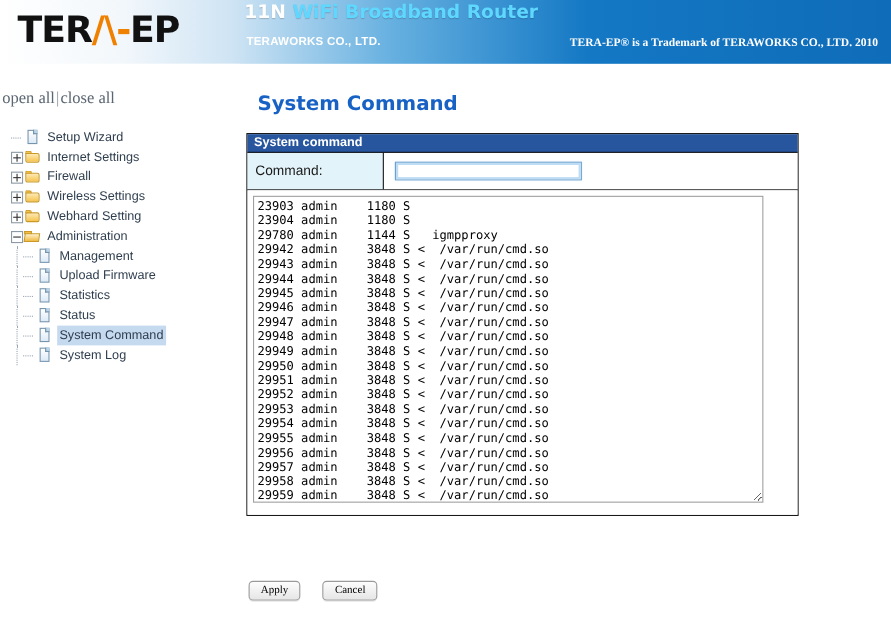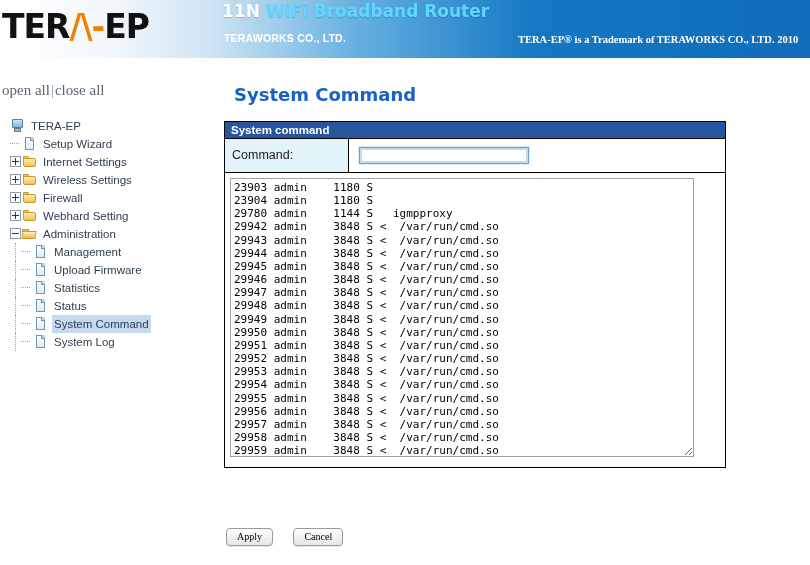--- a/index.html
+++ b/index.html
@@ -15,21 +15,21 @@
   
   #header {
     position: absolute;
     left: 0; top: 0;
     width: 810px; height: 58px;
     background: linear-gradient(to right, #ffffff 0%, #f2f7fb 14%, #cfe4f4 26%, #66b0e0 44%, #1478c4 66%, #0f6cb8 100%);
     overflow: hidden;
   }
   #logo-block {
     position: absolute;
-    left: 2px; top: 6px;
+    left: 16px; top: 6px;
     width: 200px; height: 42px;
   }
   #logo-text {
     font-family: "DejaVu Sans", sans-serif;
     font-weight: bold;
     font-size: 33px;
     letter-spacing: -1px;
     color: #111111;
     line-height: 42px;
     white-space: nowrap;
@@ -374,25 +374,24 @@
   <div id="banner-title"><span class="prefix">11N </span><span>WiFi Broadband Router</span></div>
   <div id="banner-sub">TERAWORKS CO., LTD.</div>
   <div id="banner-trademark">TERA-EP® is a Trademark of TERAWORKS CO., LTD. 2010</div>
 </div>
 
 <div id="sidebar">
   <div id="treecontrol">
     <a href="#">open all</a><span class="sep">|</span><a href="#">close all</a>
   </div>
   <div id="tree">
-      <div class="tnode"><span class="ico ico-root"></span><span class="lbl">TERA-EP</span></div>
       <div class="tnode"><span class="dots"></span><span class="ico ico-page"></span><span class="lbl">Setup Wizard</span></div>
       <div class="tnode"><span class="plus expand"></span><span class="ico ico-folder"></span><span class="lbl">Internet Settings</span></div>
+      <div class="tnode"><span class="plus expand"></span><span class="ico ico-folder"></span><span class="lbl">Firewall</span></div>
       <div class="tnode"><span class="plus expand"></span><span class="ico ico-folder"></span><span class="lbl">Wireless Settings</span></div>
-      <div class="tnode"><span class="plus expand"></span><span class="ico ico-folder"></span><span class="lbl">Firewall</span></div>
       <div class="tnode"><span class="plus expand"></span><span class="ico ico-folder"></span><span class="lbl">Webhard Setting</span></div>
       <div class="tnode"><span class="plus"></span><span class="ico ico-folder-open"></span><span class="lbl">Administration</span></div>
       <div class="tnode"><span class="vline"></span><span class="dots"></span><span class="ico ico-page"></span><span class="lbl">Management</span></div>
       <div class="tnode"><span class="vline"></span><span class="dots"></span><span class="ico ico-page"></span><span class="lbl">Upload Firmware</span></div>
       <div class="tnode"><span class="vline"></span><span class="dots"></span><span class="ico ico-page"></span><span class="lbl">Statistics</span></div>
       <div class="tnode"><span class="vline"></span><span class="dots"></span><span class="ico ico-page"></span><span class="lbl">Status</span></div>
       <div class="tnode sel"><span class="vline"></span><span class="dots"></span><span class="ico ico-page"></span><span class="lbl">System Command</span></div>
       <div class="tnode"><span class="vline"></span><span class="dots"></span><span class="ico ico-page"></span><span class="lbl">System Log</span></div>
     </div>
 </div>

